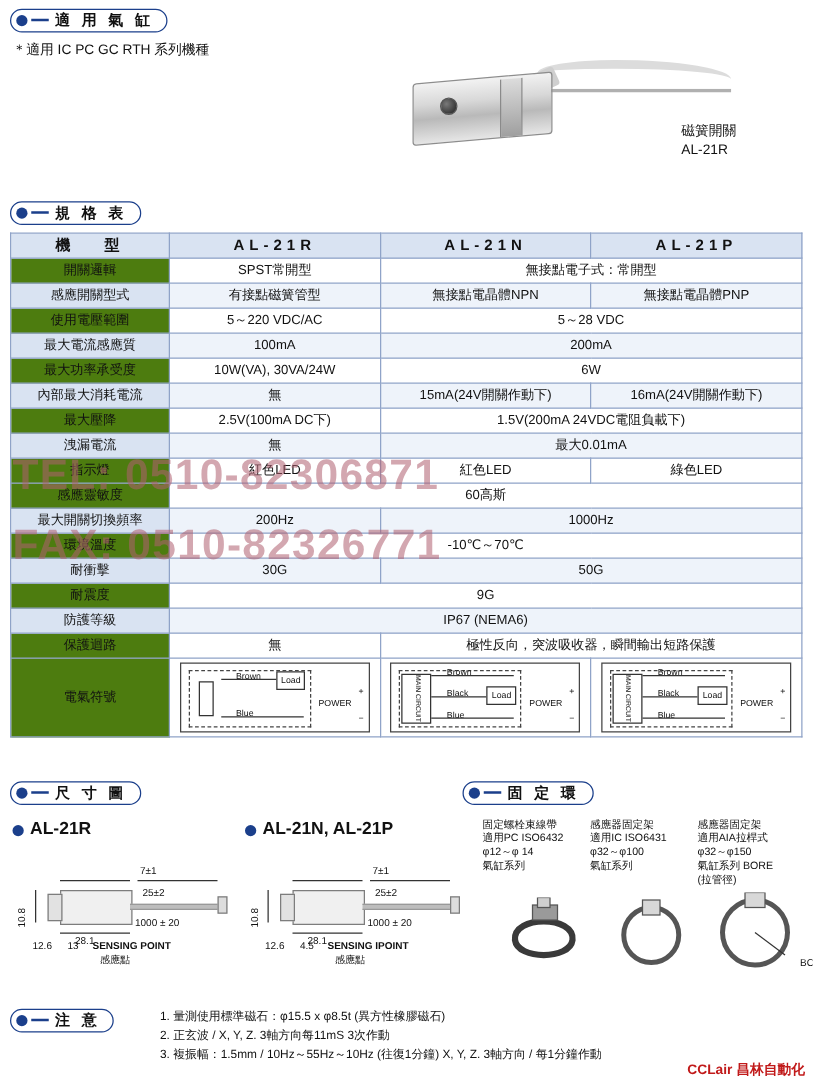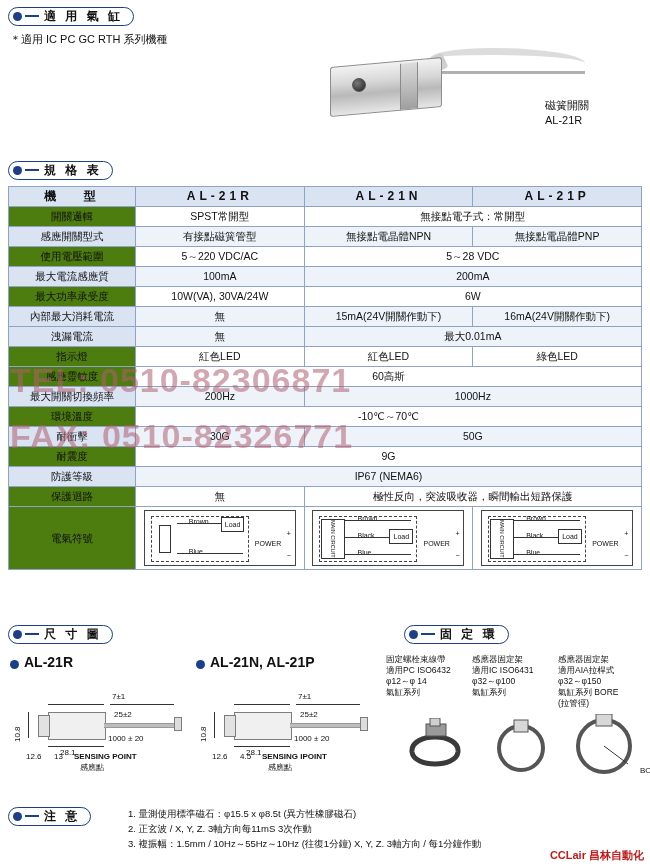--- a/index.html
+++ b/index.html
@@ -80,21 +80,21 @@
   .sym-txt{position:absolute;font-size:7px;color:#111;white-space:nowrap;}
   .sym-line{position:absolute;background:#333;}
   .mc{
     position:absolute;left:8px;top:8px;width:22px;height:38px;border:1px solid #333;
     font-size:5.5px;display:flex;align-items:center;justify-content:center;text-align:center;line-height:6px;
   }
   .loadbox{position:absolute;border:1px solid #333;background:#fff;font-size:7px;padding:0 3px;}
 
   
   #sec-dim{left:8px;top:624px;}
-  #sec-ring{left:404px;top:624px;}
+  #sec-ring{left:370px;top:624px;}
 
   .dim-title{position:absolute;font-weight:bold;font-size:14px;}
   .dim-dot{position:absolute;width:9px;height:9px;border-radius:50%;background:#1b3f8b;}
 
   .dimbox{position:absolute;border:1px solid #7d7d7d;background:#fff;}
   .dtxt{position:absolute;font-size:8px;color:#111;white-space:nowrap;}
   .dline{position:absolute;background:#333;}
   .dimcable{position:absolute;height:3px;background:#bdbdbd;border-top:1px solid #999;border-bottom:1px solid #999;}
 
   
@@ -176,20 +176,25 @@
         <tr>
           <td class="rowh">最大功率承受度</td>
           <td>10W(VA), 30VA/24W</td>
           <td colspan="2">6W</td>
         </tr>
         <tr class="alt">
           <td class="rowh">內部最大消耗電流</td>
           <td>無</td>
           <td>15mA(24V開關作動下)</td>
           <td>16mA(24V開關作動下)</td>
+        </tr>
+        <tr>
+          <td class="rowh">最大壓降</td>
+          <td>2.5V(100mA DC下)</td>
+          <td colspan="2">1.5V(200mA 24VDC電阻負載下)</td>
         </tr>
         <tr class="alt">
           <td class="rowh">洩漏電流</td>
           <td>無</td>
           <td colspan="2">最大0.01mA</td>
         </tr>
         <tr>
           <td class="rowh">指示燈</td>
           <td>紅色LED</td>
           <td>紅色LED</td>

